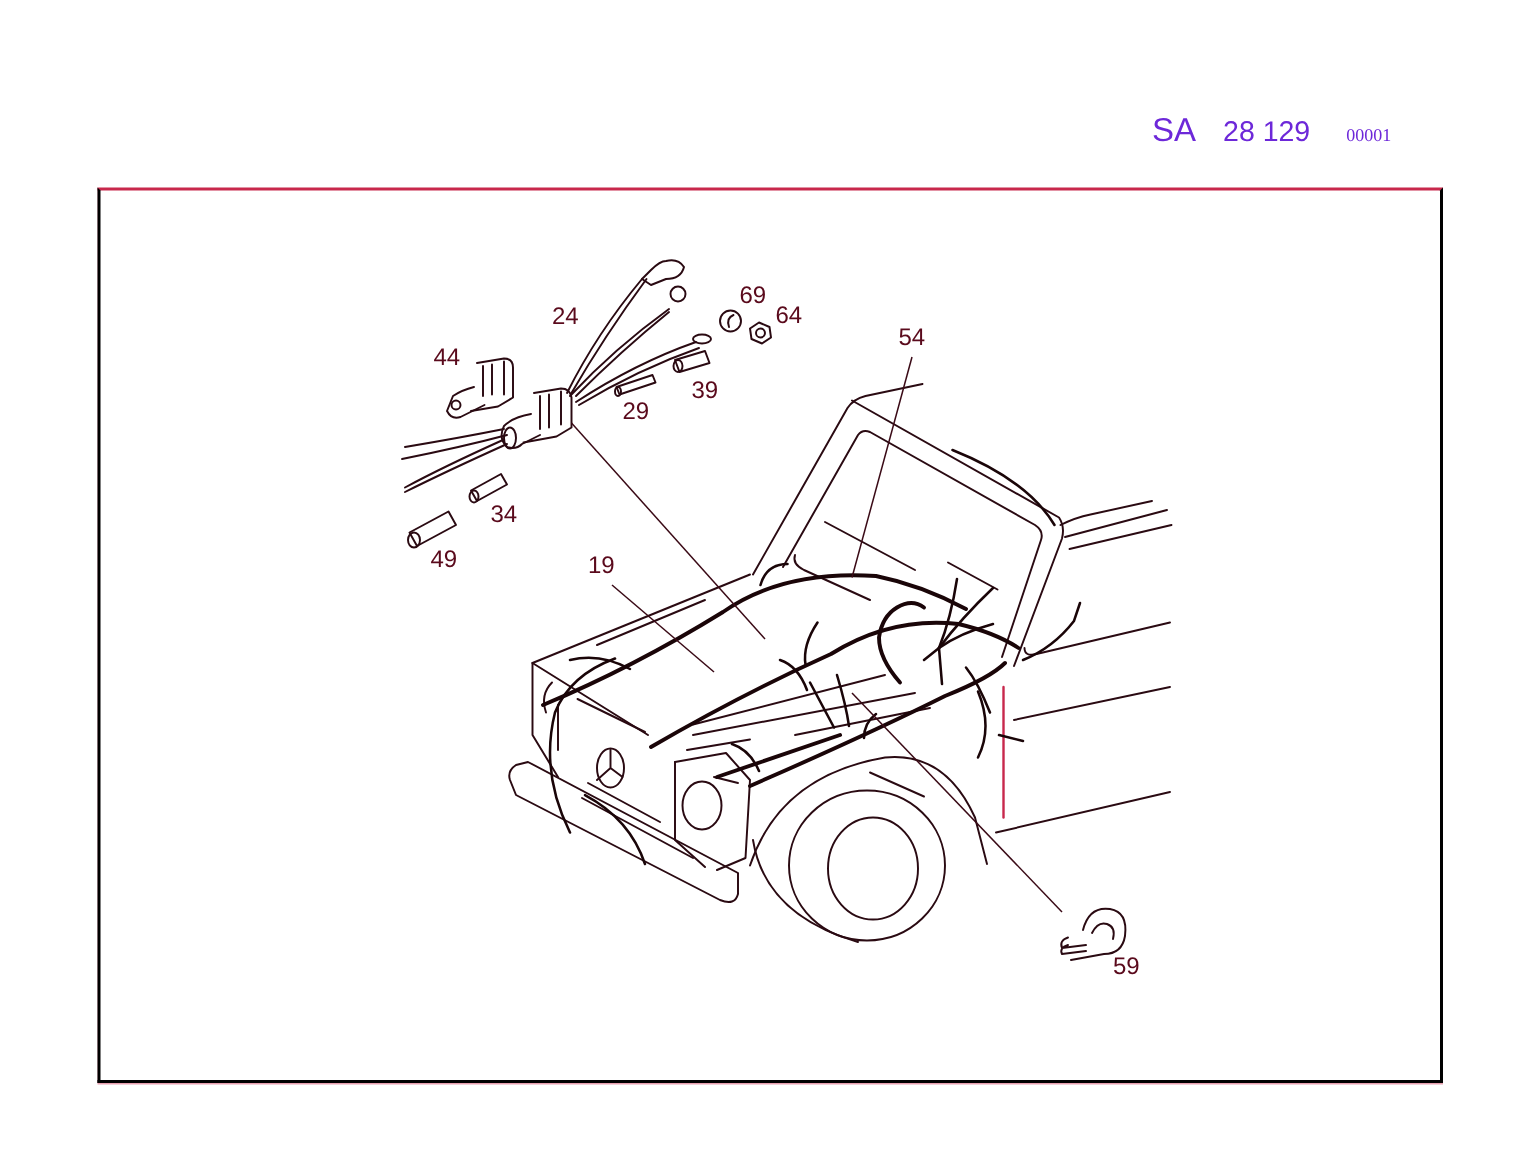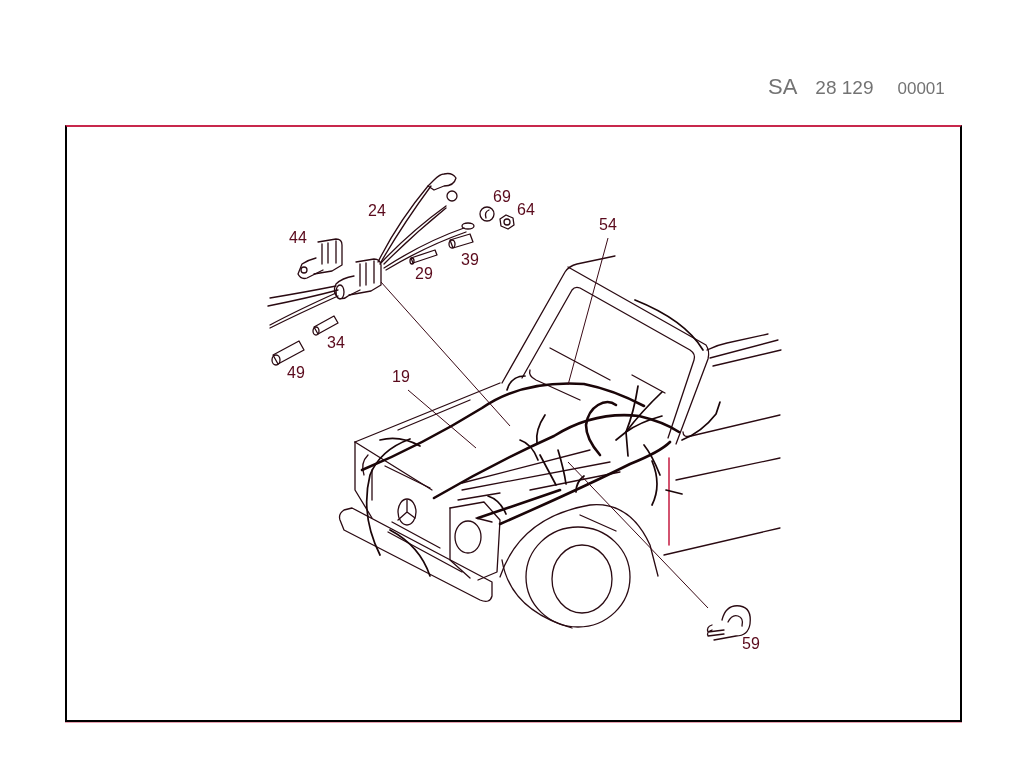--- a/index.html
+++ b/index.html
@@ -1,22 +1,22 @@
 <!DOCTYPE html>
 <html><head>
 <meta charset="utf-8">
 <style>
   html, body { margin:0; padding:0; background:#ffffff; }
   body { width:1024px; height:770px; position:relative; overflow:hidden;
          font-family:"Liberation Sans", sans-serif; }
-  .header { position:absolute; top:74px; left:768px; height:30px; color:#737373;
+  .header { position:absolute; top:74px; left:768px; height:30px; color:#6d28d9;
             display:flex; align-items:baseline; }
   .hdr-prefix { font-size:22px; margin-right:18px; }
   .hdr-number { font-size:19px; margin-right:24px; }
-  .hdr-sheet { font-size:17px; }
+  .hdr-sheet { font-size:12px;font-family:Liberation Serif, serif; }
   .frame { position:absolute; left:65px; top:125px; width:893px; height:593px;
            border-left:2px solid #000; border-right:2px solid #000;
            border-top:2px solid #c8284c; border-bottom:2px solid #000;
            box-shadow:0 1px 0 #e8a0b0; }
   svg.drawing { position:absolute; left:0; top:0; }
   .lbl { font-family:"Liberation Sans", sans-serif; font-size:16px; fill:#5a0a1c; }
   .ln { stroke:#2a0a12; fill:none; stroke-width:1.3; stroke-linecap:round; stroke-linejoin:round; }
   .wire { stroke:#1a0508; fill:none; stroke-width:2.6; stroke-linecap:round; }
   .wire2 { stroke:#1a0508; fill:none; stroke-width:1.7; stroke-linecap:round; }
   .leader { stroke:#3a0a16; stroke-width:1; fill:none; }

